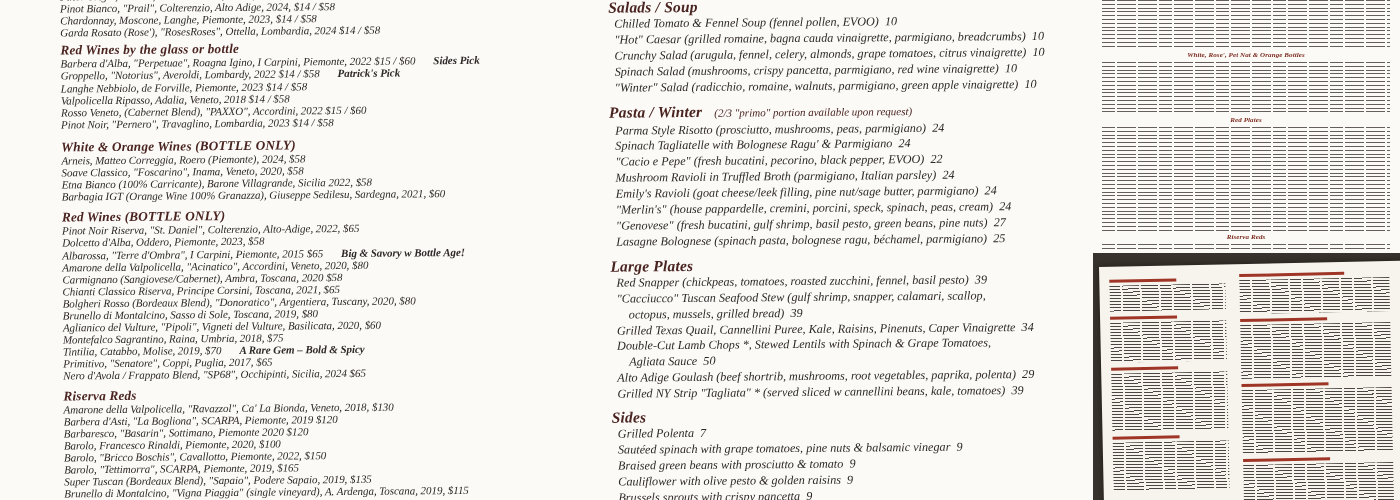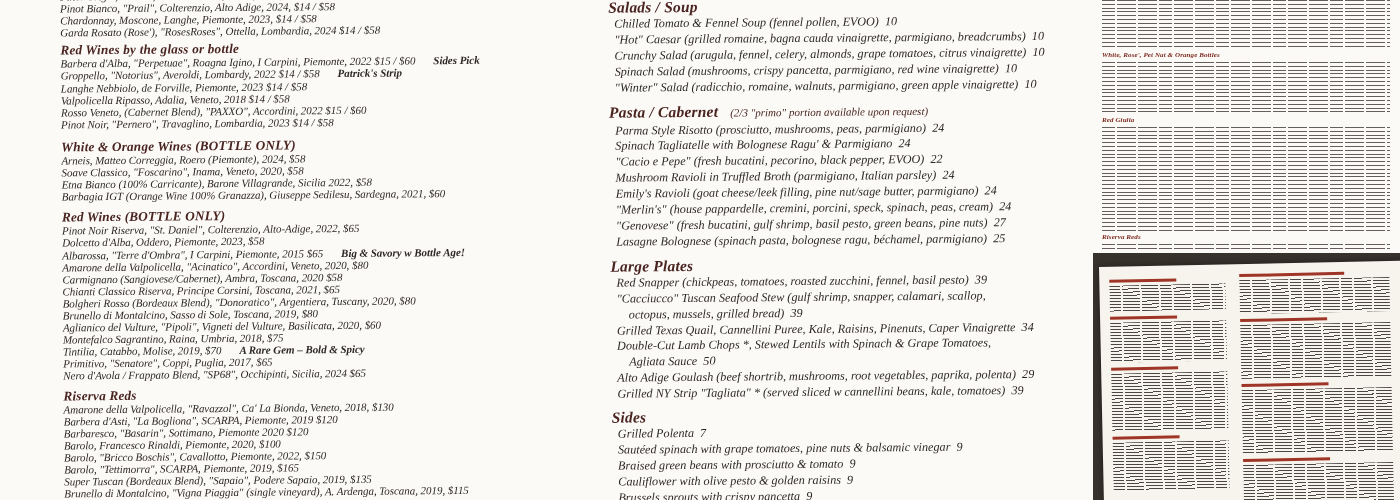--- a/index.html
+++ b/index.html
@@ -30,21 +30,21 @@
   .fp {
     width:100%;
     background-image:
       repeating-linear-gradient(90deg, rgba(251,250,247,0) 0 13px, #fbfaf7 13px 15px, rgba(251,250,247,0) 15px 34px, #fbfaf7 34px 36px, rgba(251,250,247,0) 36px 55px, #fbfaf7 55px 57px),
       repeating-linear-gradient(180deg, rgba(58,50,48,0.78) 0 1px, rgba(0,0,0,0) 1px 3.8px);
   }
   .fp-a { height:49px; }
   .fp-b { height:52px; }
   .fp-c { height:104px; }
   .fp-d { height:8px; }
-  .mini-hdr { font-size:7px; line-height:9px; font-weight:bold; color:#7d2a1f; margin:2px 0; letter-spacing:0.1px; }
+  .mini-hdr { font-size:7px; line-height:9px; font-weight:bold; color:#7d2a1f; margin:2px 0; letter-spacing:0.1px;text-align:center; }
 
   
   .inset { position:absolute; left:1093px; top:253px; width:307px; height:247px; background:#38322c; overflow:hidden; }
   .inset-paper {
     position:absolute; left:6px; top:14px; width:312px; height:252px;
     background:#f7f4ed; transform:rotate(-1.2deg); transform-origin:0 0;
     box-shadow:0 0 6px rgba(0,0,0,0.45);
   }
   .ip-col { position:absolute; }
   .ip-col1 { left:10px; top:8px; width:116px; }
@@ -75,21 +75,21 @@
             <div class="m-item"><span>Chardonnay, Moscone, Langhe, Piemonte, 2023, $14 / $58</span></div>
             <div class="m-item"><span>Garda Rosato (Rose'), "RosesRoses", Ottella, Lombardia, 2024 $14 / $58</span></div>
           </div>
       </div>
 
       <div class="sec sec1">
         <div class="sec-title">Red Wines by the glass or bottle</div>
         <div>
 
         <div class="m-item"><span>Barbera d'Alba, "Perpetuae", Roagna Igino, I Carpini, Piemonte, 2022 $15 / $60</span><span class="note">Sides Pick</span></div>
-            <div class="m-item"><span>Groppello, "Notorius", Averoldi, Lombardy, 2022 $14 / $58</span><span class="note">Patrick's Strip</span></div>
+            <div class="m-item"><span>Groppello, "Notorius", Averoldi, Lombardy, 2022 $14 / $58</span><span class="note">Patrick's Pick</span></div>
             <div class="m-item"><span>Langhe Nebbiolo, de Forville, Piemonte, 2023 $14 / $58</span></div>
             <div class="m-item"><span>Valpolicella Ripasso, Adalia, Veneto, 2018 $14 / $58</span></div>
             <div class="m-item"><span>Rosso Veneto, (Cabernet Blend), "PAXXO", Accordini, 2022 $15 / $60</span></div>
             <div class="m-item"><span>Pinot Noir, "Pernero", Travaglino, Lombardia, 2023 $14 / $58</span></div>
           </div>
       </div>
 
       <div class="sec sec2">
         <div class="sec-title">White &amp; Orange Wines (BOTTLE ONLY)</div>
         <div>
@@ -146,21 +146,21 @@
 
         <div class="m-item"><span>Chilled Tomato &amp; Fennel Soup (fennel pollen, EVOO)&nbsp;&nbsp;10</span></div>
             <div class="m-item"><span>"Hot" Caesar (grilled romaine, bagna cauda vinaigrette, parmigiano, breadcrumbs)&nbsp;&nbsp;10</span></div>
             <div class="m-item"><span>Crunchy Salad (arugula, fennel, celery, almonds, grape tomatoes, citrus vinaigrette)&nbsp;&nbsp;10</span></div>
             <div class="m-item"><span>Spinach Salad (mushrooms, crispy pancetta, parmigiano, red wine vinaigrette)&nbsp;&nbsp;10</span></div>
             <div class="m-item"><span>"Winter" Salad (radicchio, romaine, walnuts, parmigiano, green apple vinaigrette)&nbsp;&nbsp;10</span></div>
           </div>
       </div>
 
       <div class="sec sec2">
-        <div class="sec-title"><span>Pasta / Cabernet</span><span class="subtitle">(2/3 "primo" portion available upon request)</span></div>
+        <div class="sec-title"><span>Pasta / Winter</span><span class="subtitle">(2/3 "primo" portion available upon request)</span></div>
         <div>
 
         <div class="m-item"><span>Parma Style Risotto (prosciutto, mushrooms, peas, parmigiano)&nbsp;&nbsp;24</span></div>
             <div class="m-item"><span>Spinach Tagliatelle with Bolognese Ragu' &amp; Parmigiano&nbsp;&nbsp;24</span></div>
             <div class="m-item"><span>"Cacio e Pepe" (fresh bucatini, pecorino, black pepper, EVOO)&nbsp;&nbsp;22</span></div>
             <div class="m-item"><span>Mushroom Ravioli in Truffled Broth (parmigiano, Italian parsley)&nbsp;&nbsp;24</span></div>
             <div class="m-item"><span>Emily's Ravioli (goat cheese/leek filling, pine nut/sage butter, parmigiano)&nbsp;&nbsp;24</span></div>
             <div class="m-item"><span>"Merlin's" (house pappardelle, cremini, porcini, speck, spinach, peas, cream)&nbsp;&nbsp;24</span></div>
             <div class="m-item"><span>"Genovese" (fresh bucatini, gulf shrimp, basil pesto, green beans, pine nuts)&nbsp;&nbsp;27</span></div>
             <div class="m-item"><span>Lasagne Bolognese (spinach pasta, bolognese ragu, béchamel, parmigiano)&nbsp;&nbsp;25</span></div>
@@ -195,21 +195,21 @@
       </div>
 
     </div>
 
   </div>
 
   <div class="side-strip">
     <div class="fp fp-a"></div>
     <div class="mini-hdr">White, Rose', Pet Nat &amp; Orange Bottles</div>
     <div class="fp fp-b"></div>
-    <div class="mini-hdr">Red Giulia</div>
+    <div class="mini-hdr">Red Plates</div>
     <div class="fp fp-c"></div>
     <div class="mini-hdr">Riserva Reds</div>
     <div class="fp fp-d"></div>
   </div>
 
   <div class="inset">
     <div class="inset-paper">
       <div class="ip-col ip-col1">
         <div class="rh"></div>
         <div class="tx" style="height:26px"></div>

